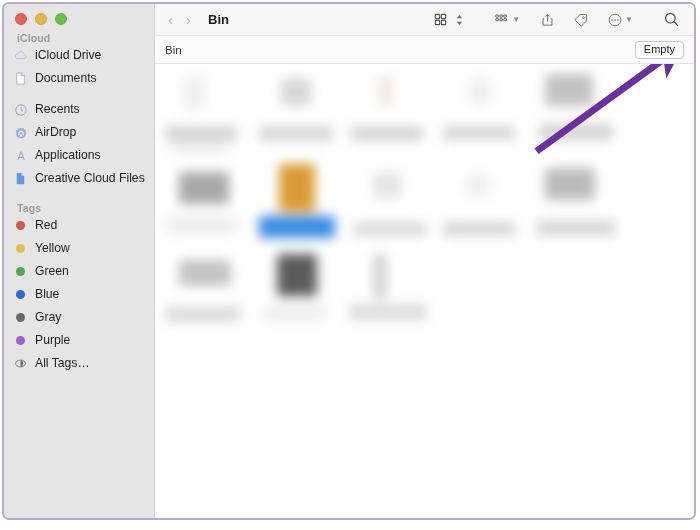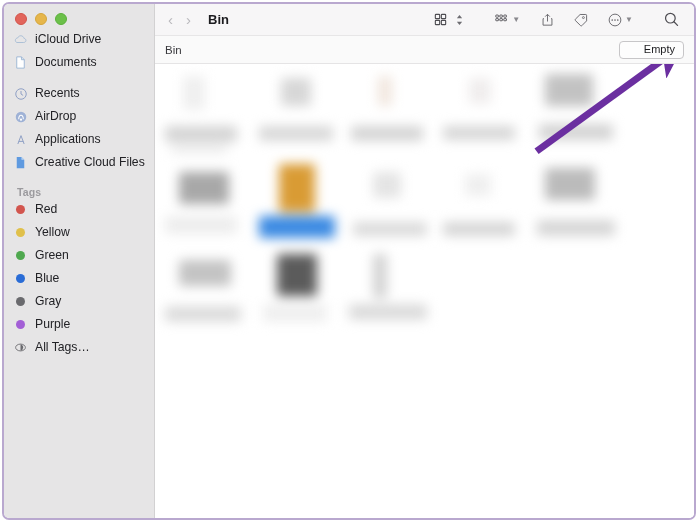--- a/index.html
+++ b/index.html
@@ -162,21 +162,21 @@
     font-size: 11.5px;
     color: #3a3a3e;
   }
   #empty-button {
     margin-left: auto;
     font-size: 11px;
     color: #1c1c1f;
     background: #fdfdfd;
     border: 1px solid #c7c6c8;
     border-radius: 4px;
-    padding: 2px 8px 3px 24px;
+    padding: 2px 8px 3px 8px;
     line-height: 1;
   }
 
   
   #content {
     flex: 1 1 auto;
     position: relative;
     background: #ffffff;
     overflow: hidden;
   }
@@ -214,20 +214,21 @@
 
   <div id="sidebar">
 
     <div id="traffic-lights">
       <span class="light red"></span>
       <span class="light yellow"></span>
       <span class="light green"></span>
     </div>
 
     <div class="sb-section">
+      <div class="sb-section-title">iCloud</div>
 
       <div class="sb-item">
         <span class="ico">
           <svg width="15" height="15" viewBox="0 0 16 16">
             <path d="M4.2 11.2h7.2c1.4 0 2.4-1 2.4-2.2 0-1.1-.9-2.1-2.1-2.2-.3-1.6-1.7-2.8-3.4-2.8-1.5 0-2.8 1-3.3 2.3-1.4.1-2.5 1.2-2.5 2.5 0 1.3 1 2.4 1.7 2.4z" fill="none" stroke="#a8bdd4" stroke-width="1"></path>
           </svg>
         </span>
         <span class="label">iCloud Drive</span>
       </div>
 

